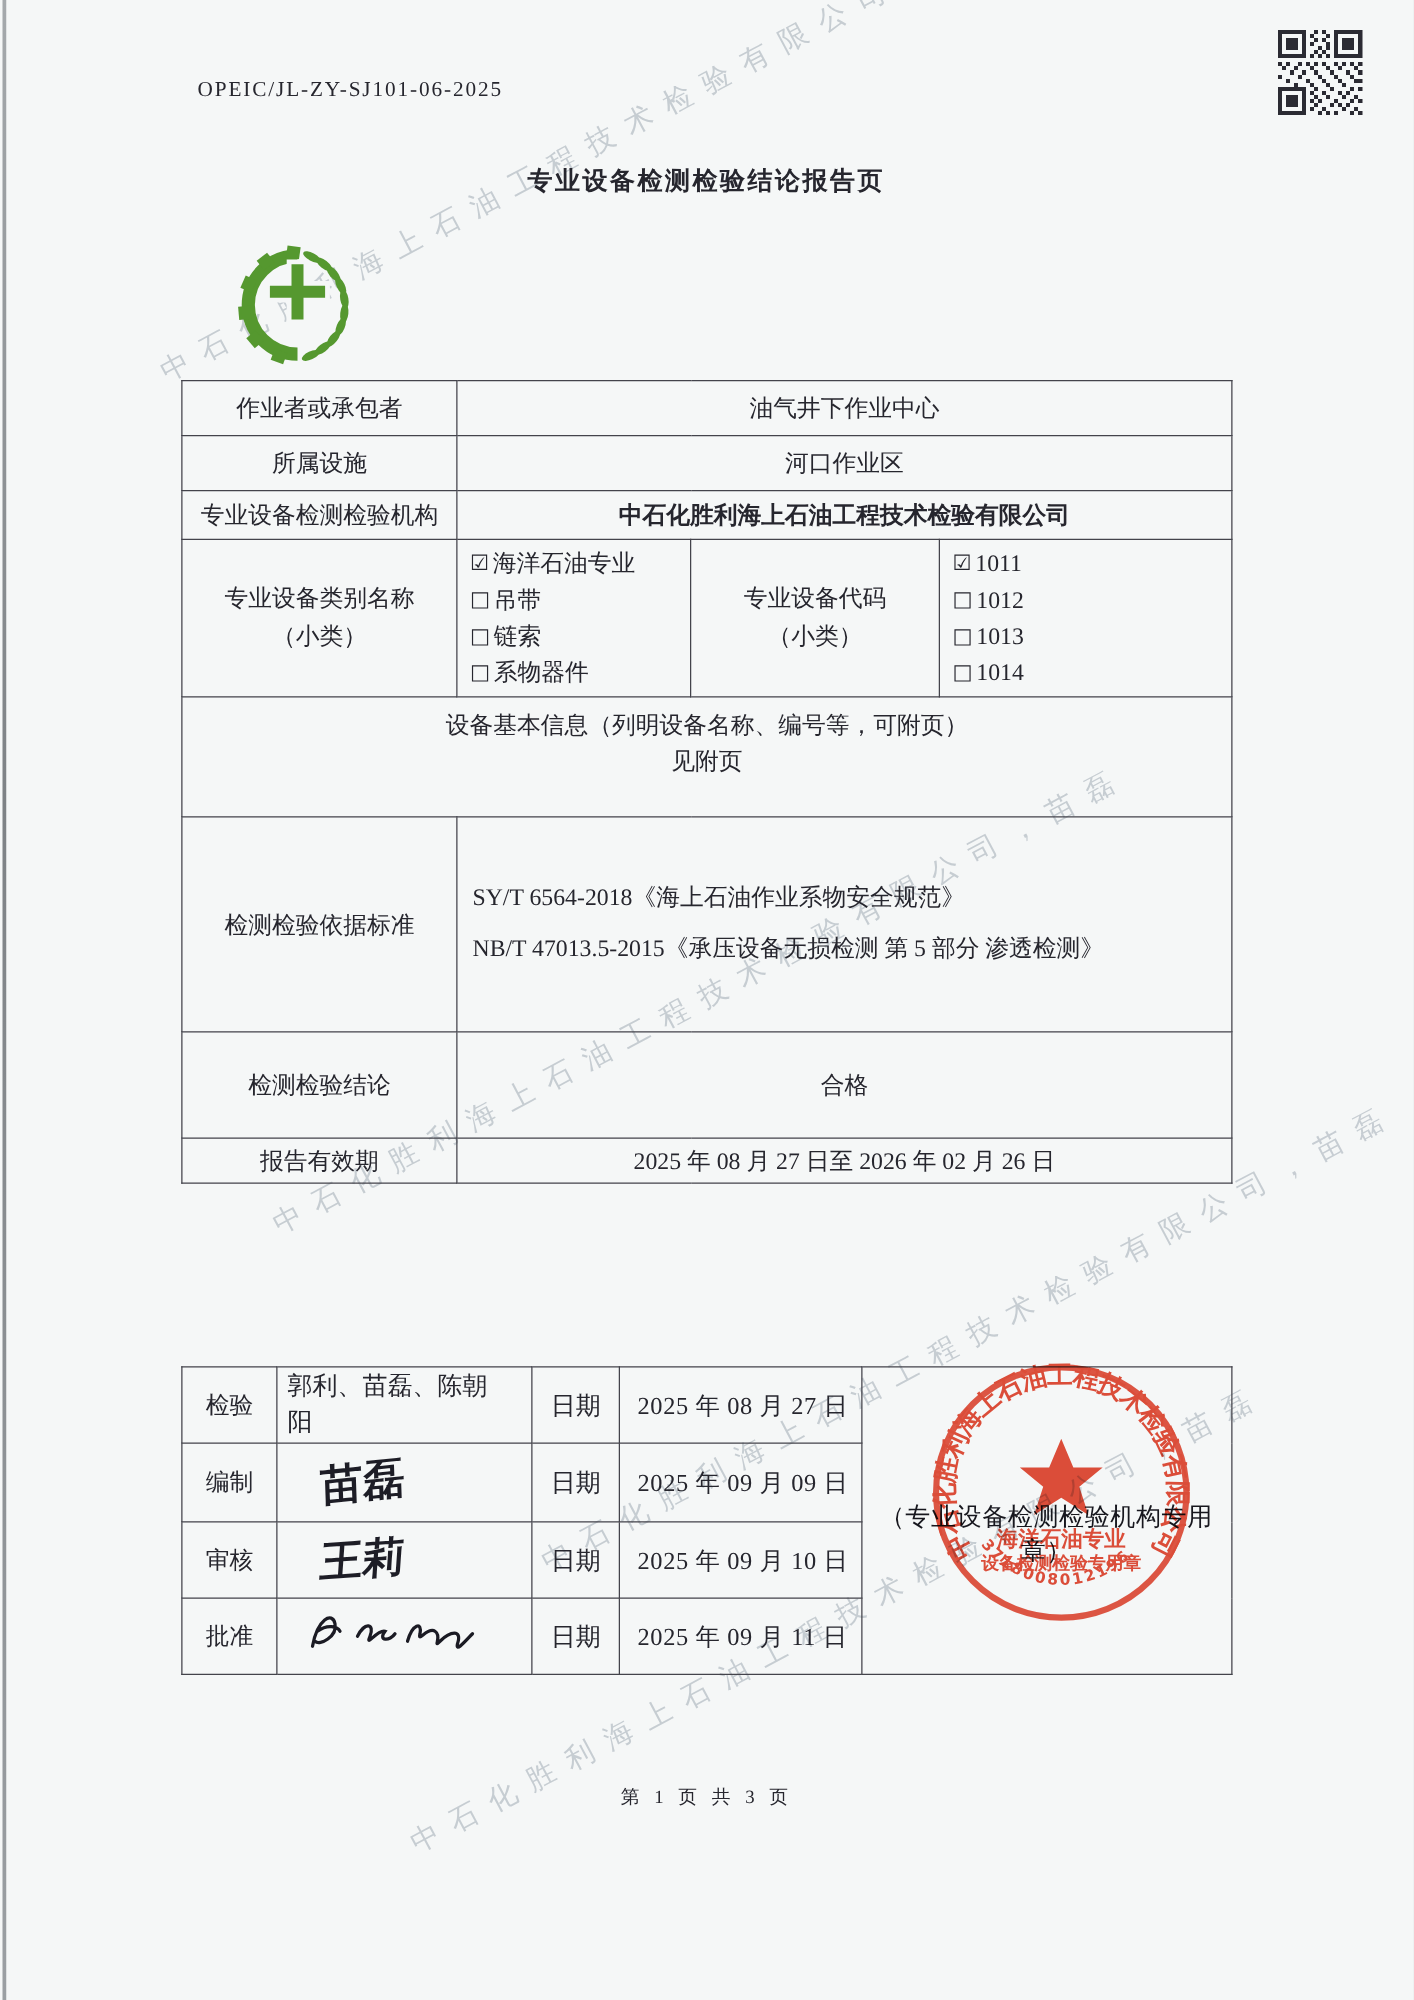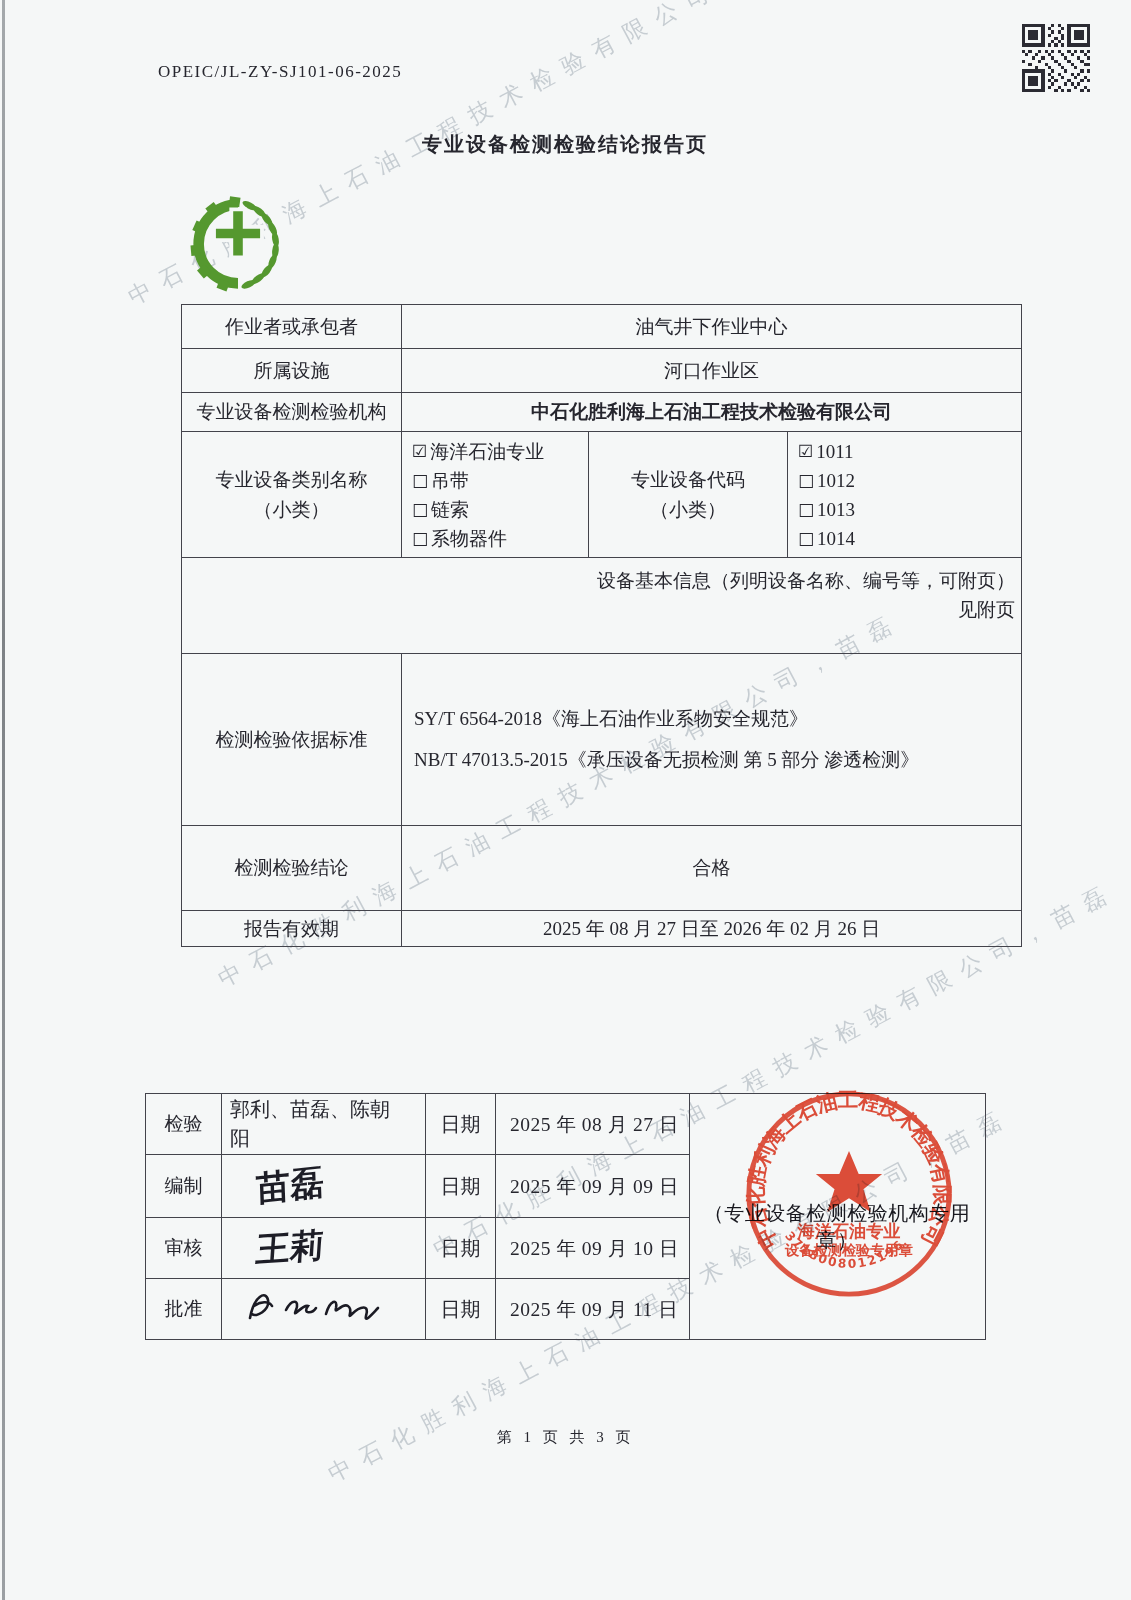--- a/index.html
+++ b/index.html
@@ -15,29 +15,29 @@
       font-family:"Liberation Serif",serif;z-index:2;}
   .title{position:absolute;left:145px;top:131px;width:840px;text-align:center;
       font-size:20px;font-weight:600;letter-spacing:2px;z-index:2;}
   .report-no{position:absolute;left:560px;top:238px;width:420px;text-align:right;
       font-size:18.5px;z-index:2;}
   .qr{position:absolute;left:1022px;top:24px;width:68px;height:68px;z-index:2;}
   .logo{position:absolute;left:188px;top:196px;width:100px;height:96px;z-index:2;}
   
   table{border-collapse:collapse;table-layout:fixed;position:absolute;z-index:2;}
   td{border:1px solid #43434b;vertical-align:middle;padding:0 6px;font-size:19px;}
-  .main-table{left:145px;top:304px;width:840px;margin-left:36px;}
+  .main-table{left:145px;top:304px;width:840px;}
   .sig-table{left:145px;top:1093px;width:840px;}
   .lab{text-align:center;}
   .val{text-align:center;}
   .val.bold{font-weight:600;}
   .opts{vertical-align:middle;padding-left:10px;}
   .opt{display:flex;align-items:center;line-height:29px;font-size:19px;}
   .mark{font-family:"DejaVu Sans",sans-serif;font-size:17px;margin-right:3px;}
-  .info-cell{text-align:right;vertical-align:top;padding-top:8px;font-family:Liberation Serif, serif;}
+  .info-cell{text-align:center;vertical-align:top;padding-top:8px;font-family:Liberation Serif, serif;}
   .info-cell div{line-height:29px;}
   .stds{padding-left:12px;}
   .stds div{line-height:26px;margin:15px 0;}
   .lab2{line-height:30px;}
   .role{text-align:center;font-size:19px;}
   .sig-name{padding-left:8px;}
   .sig-name .wrap{max-width:176px;line-height:29px;font-size:20px;}
   .date-lab{text-align:center;font-size:20px;}
   .date-val{text-align:left;padding-left:14px;font-size:19.5px;letter-spacing:.5px;}
   .sig-text{display:inline-block;font-size:34px;font-weight:600;color:#1d1d26;

